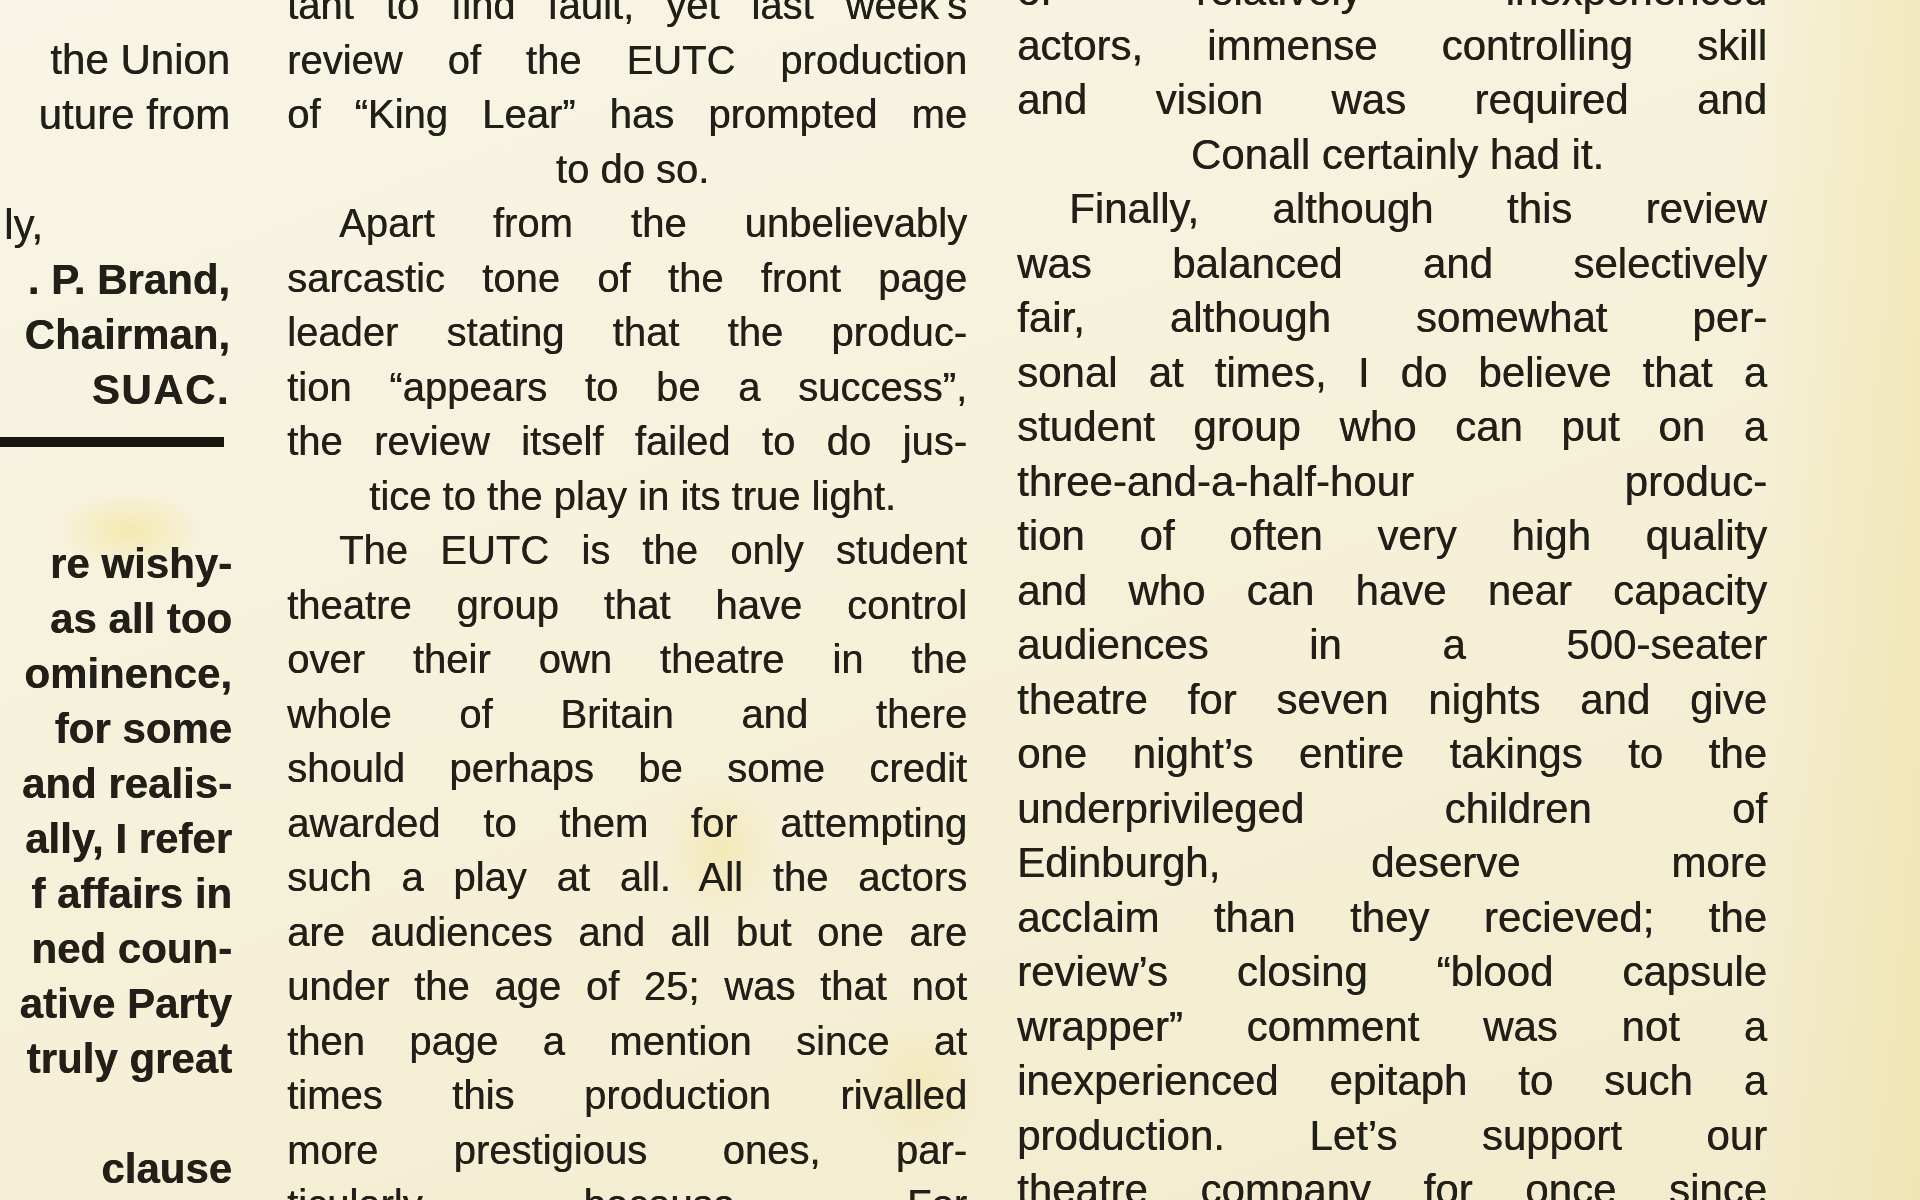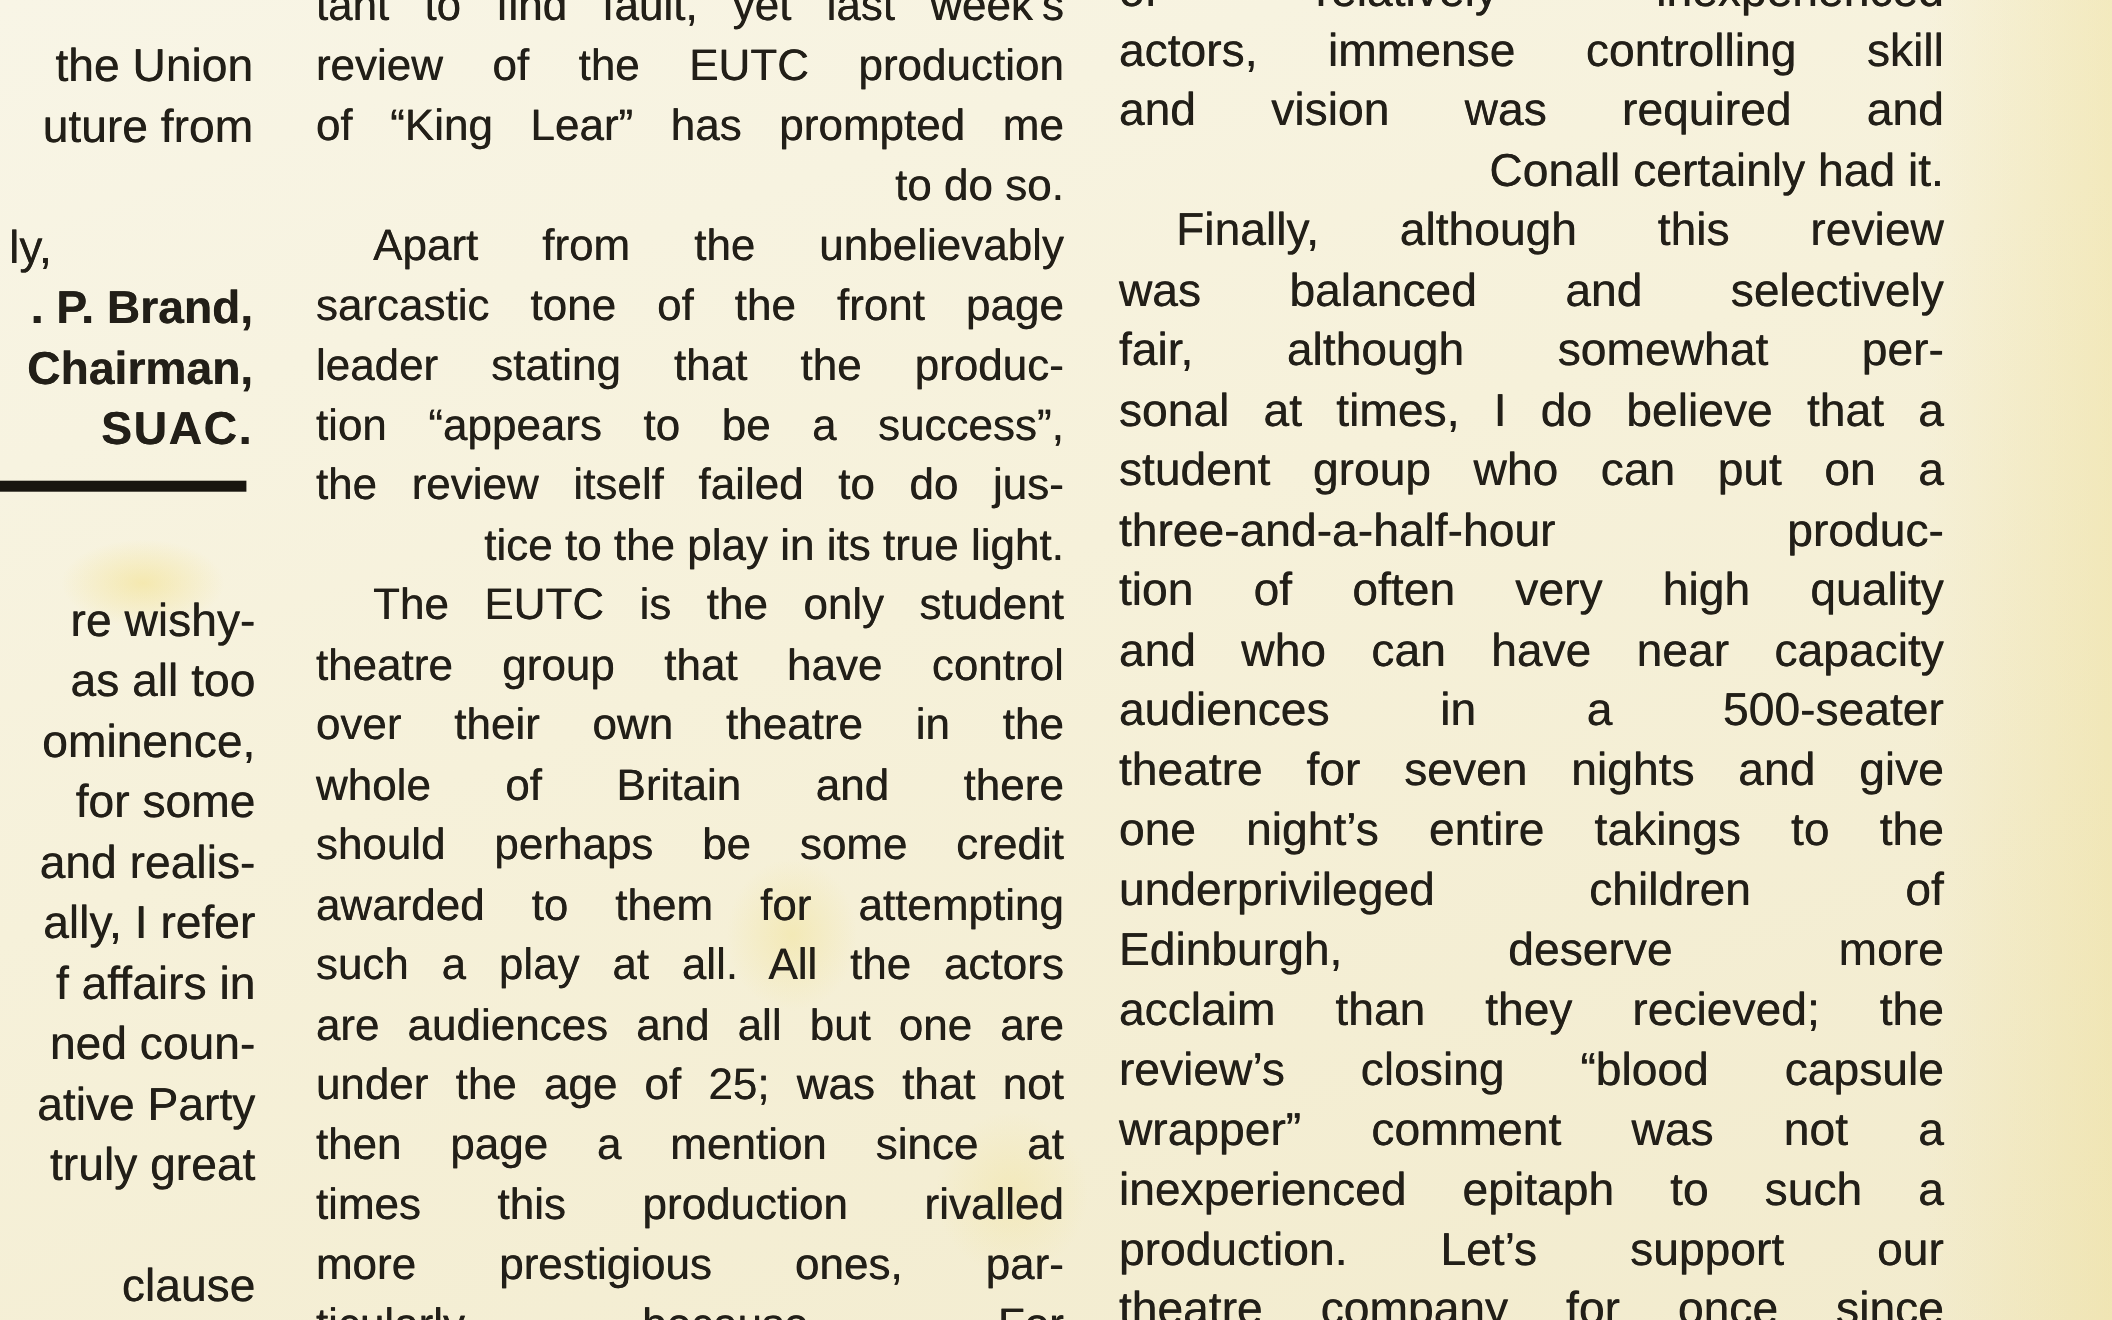--- a/index.html
+++ b/index.html
@@ -24,38 +24,38 @@
   .edge{position:absolute;right:0;top:0;width:170px;height:100%;pointer-events:none;
       background:linear-gradient(90deg,rgba(236,218,130,0) 0%,rgba(234,214,120,0.30) 100%);}
 
   .col{position:absolute;}
   .ln{display:block;}
 
   
   .col-left{left:0;top:32px;width:230px;font-size:42px;}
   .col-left .ln{height:55px;line-height:55px;}
   .col-leftbody{left:0;top:536px;width:232px;font-size:42px;}
-  .col-leftbody .ln{height:55px;line-height:55px;}
+  .col-leftbody .ln{height:55px;line-height:55px;font-weight:bold;}
   .ra{text-align:right;}
-  .pull{padding-right:183px;}
+  .pull{padding-right:183px;text-align:center;}
   .b{font-weight:bold;}
   .suac{letter-spacing:1.5px;}
 
   .rule{position:absolute;left:0;top:437px;width:224px;height:10px;background:#18150f;}
 
   
   .col-mid{left:287px;top:-22px;width:680px;font-size:40px;}
   .col-mid .ln{height:54.5px;line-height:54.5px;}
 
   
   .col-right{left:1017px;top:-36px;width:750px;font-size:42px;}
   .col-right .ln{height:54.5px;line-height:54.5px;}
 
   .jl{text-align:justify;text-align-last:justify;white-space:nowrap;}
-  .pe{text-align:right;margin-left:11px;}
+  .pe{text-align:center;margin-left:11px;}
   .ind{padding-left:52px;}
 </style>
 </head>
 <body>
 
 <div class="page">
 
   <div class="stain s1"></div>
   <div class="stain s2"></div>
   <div class="stain s3"></div>

